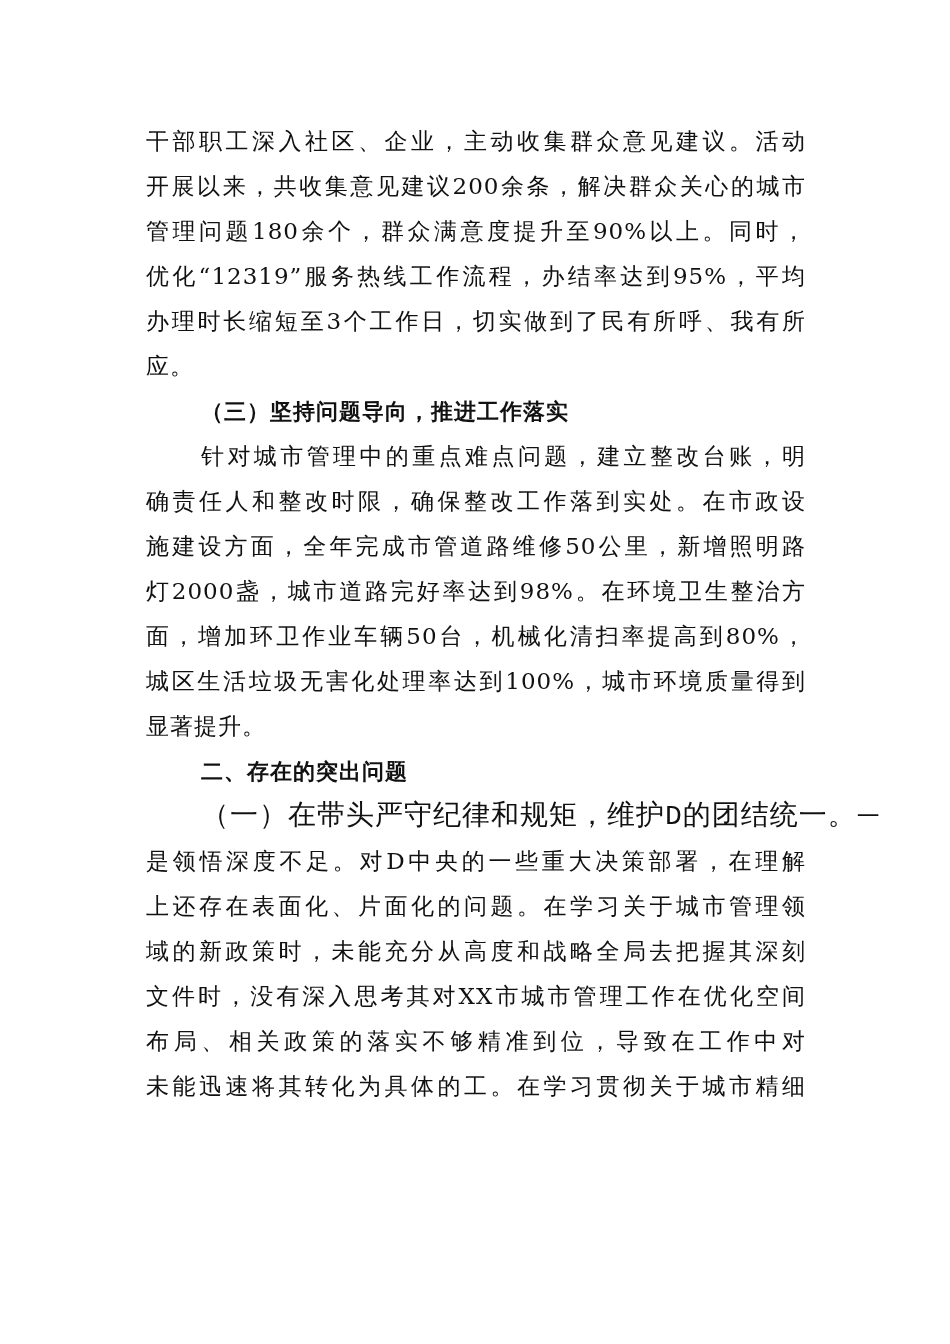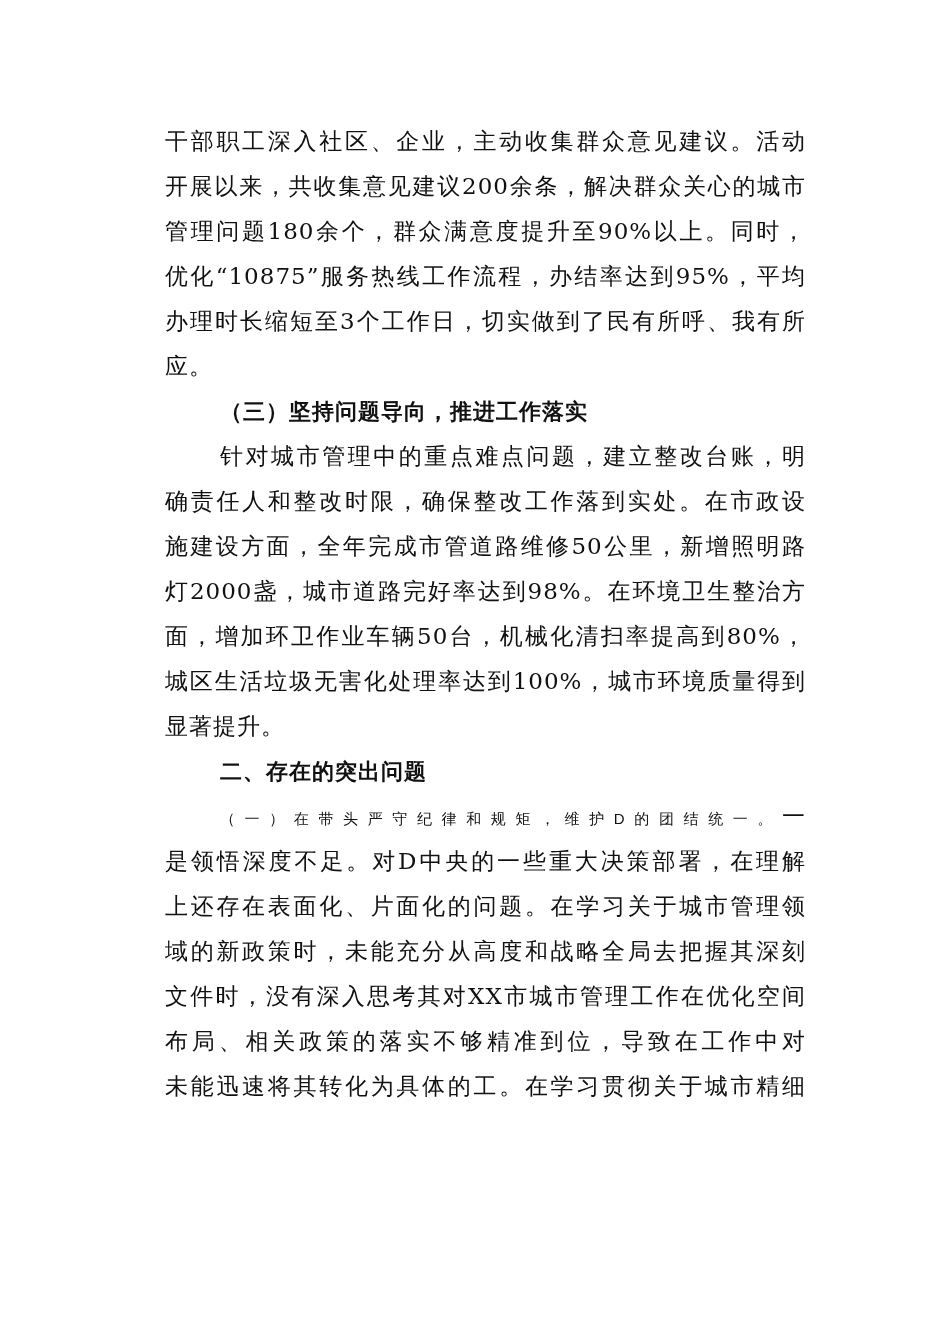--- a/index.html
+++ b/index.html
@@ -23,21 +23,20 @@
     }
     .line {
       display: block;
       height: 45px;
       line-height: 45px;
       font-size: 23px;
       white-space: nowrap;
       text-align: justify;
       text-align-last: justify;
       letter-spacing: 1px;
-      margin-left: 19px;
     }
     .line.last {
       text-align-last: left;
     }
     .indent {
       padding-left: 55px;
     }
     .heading-3 {
       padding-left: 55px;
       text-align-last: left;
@@ -46,34 +45,34 @@
       font-weight: bold;
     }
     .heading-2 {
       padding-left: 55px;
       text-align-last: left;
       font-family: "DejaVu Sans", "Liberation Sans", sans-serif;
       font-weight: bold;
       font-size: 22px;
     }
     .bold-lead {
-      font-family: Liberation Sans, sans-serif;
-      font-size: 15px;
+      font-family: Liberation Mono, monospace;
+      font-size: 28px;
     }
   </style>
 </head>
 <body>
 
 <div class="page">
 
   <div>
     <span class="line">干部职工深入社区、企业，主动收集群众意见建议。活动</span>
     <span class="line">开展以来，共收集意见建议200余条，解决群众关心的城市</span>
     <span class="line">管理问题180余个，群众满意度提升至90%以上。同时，</span>
-    <span class="line">优化“10875”服务热线工作流程，办结率达到95%，平均</span>
+    <span class="line">优化“12319”服务热线工作流程，办结率达到95%，平均</span>
     <span class="line">办理时长缩短至3个工作日，切实做到了民有所呼、我有所</span>
     <span class="line last">应。</span>
   </div>
 
   <span class="line heading-3">（三）坚持问题导向，推进工作落实</span>
 
   <div>
     <span class="line indent">针对城市管理中的重点难点问题，建立整改台账，明</span>
     <span class="line">确责任人和整改时限，确保整改工作落到实处。在市政设</span>
     <span class="line">施建设方面，全年完成市管道路维修50公里，新增照明路</span>

